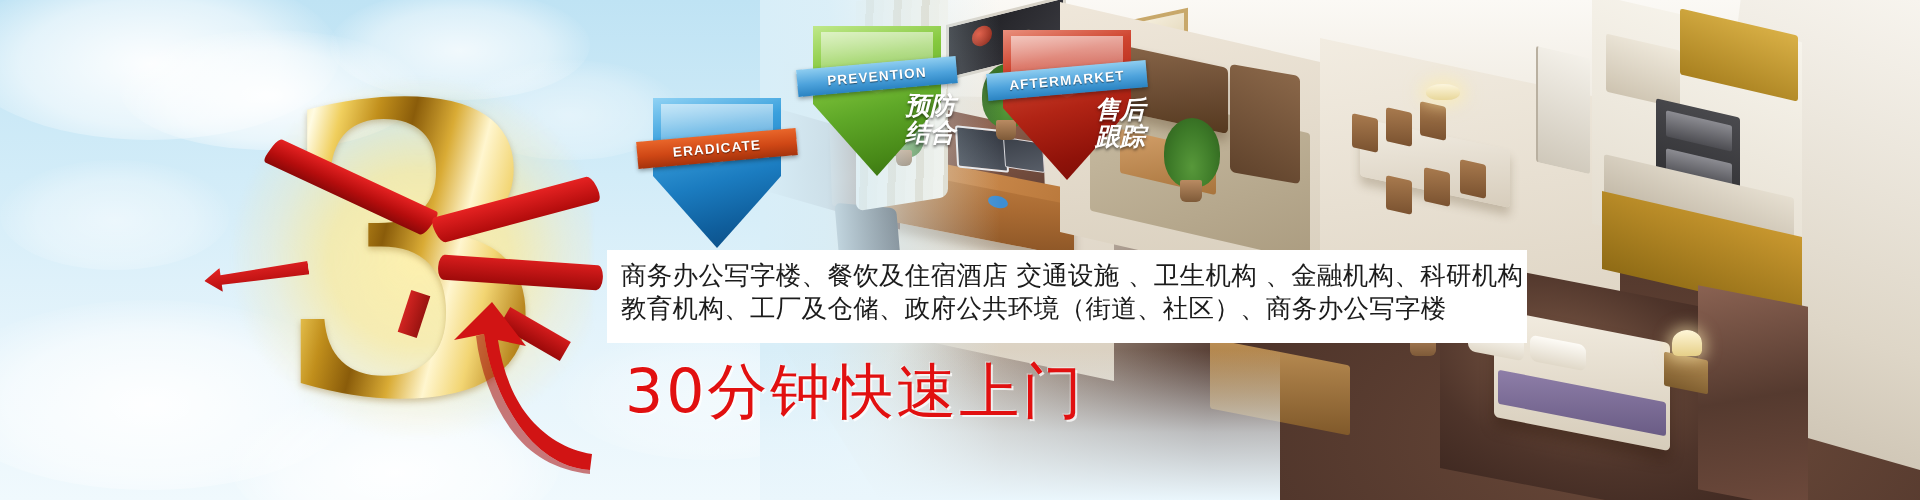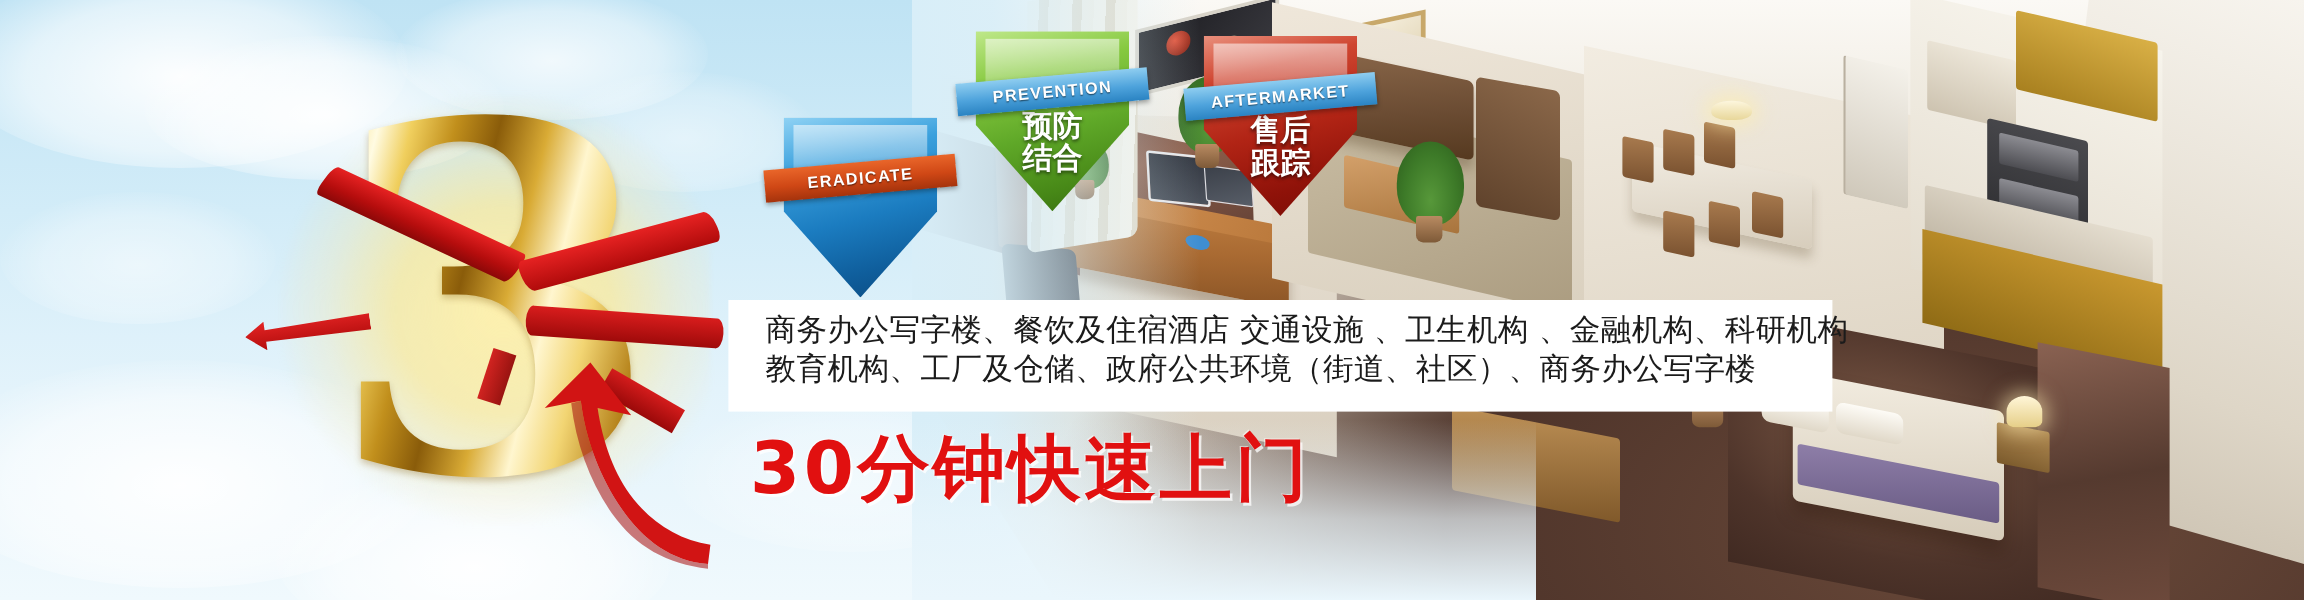--- a/index.html
+++ b/index.html
@@ -283,24 +283,25 @@
     position:absolute; left:-16px; top:37px; width:160px; height:27px;
     display:flex; align-items:center; justify-content:center;
     transform:rotate(-5deg);
     box-shadow:0 2px 4px rgba(0,0,0,.35);
     color:#fff; font-weight:bold; font-size:13.5px;
     letter-spacing:1.2px;
     text-shadow:0 1px 1px rgba(0,0,0,.5);
     white-space:nowrap;
   }
   .shield-cn {
-    position:absolute; left:0; top:66px; width:128px;
-    text-align:center; color:#fff; font-weight:bold;
+    position:absolute; left:14px; top:66px; width:128px;
+    text-align:right; color:#fff; font-weight:bold;
     font-size:25px; line-height:27px;
     text-shadow:0 2px 3px rgba(0,0,0,.55);
+    font-style:italic;
   }
   .shield-cn span { display:block; }
 
   
   #shield-eradicate { left:653px; top:98px; }
   #shield-eradicate .shield-body {
     background:linear-gradient(165deg,#8fd2f4 0%,#3aa0dd 26%,#1b7cc0 55%,#0f5e9c 80%,#0b4a80 100%);
   }
   #shield-eradicate .shield-band {
     background:linear-gradient(180deg,#e9662a,#cf4715 55%,#a5330c);
@@ -325,27 +326,26 @@
   
   #text-panel {
     position:absolute; left:607px; top:250px; width:920px; height:93px;
     background:#ffffff;
     padding:9px 14px 0 14px;
   }
   .panel-line {
     color:#1b1b1b; font-size:25.5px; line-height:33px;
     letter-spacing:.3px; white-space:nowrap;
     font-family:"DejaVu Sans","Liberation Sans",sans-serif;
-    margin-left:17px;
   }
 
   
   #headline {
     position:absolute; left:625px; top:358px;
-    font-size:60px; font-weight:bold; line-height:66px;
+    font-size:60px; font-weight:normal; line-height:66px;
     color:#e11010; letter-spacing:3px; white-space:nowrap;
     font-family:"DejaVu Sans","Liberation Sans",sans-serif;
     text-shadow:2px 2px 0 rgba(255,255,255,.75), -1px -1px 0 rgba(255,255,255,.5);
   }
 </style>
 </head>
 <body>
 
 <div id="banner">
 

